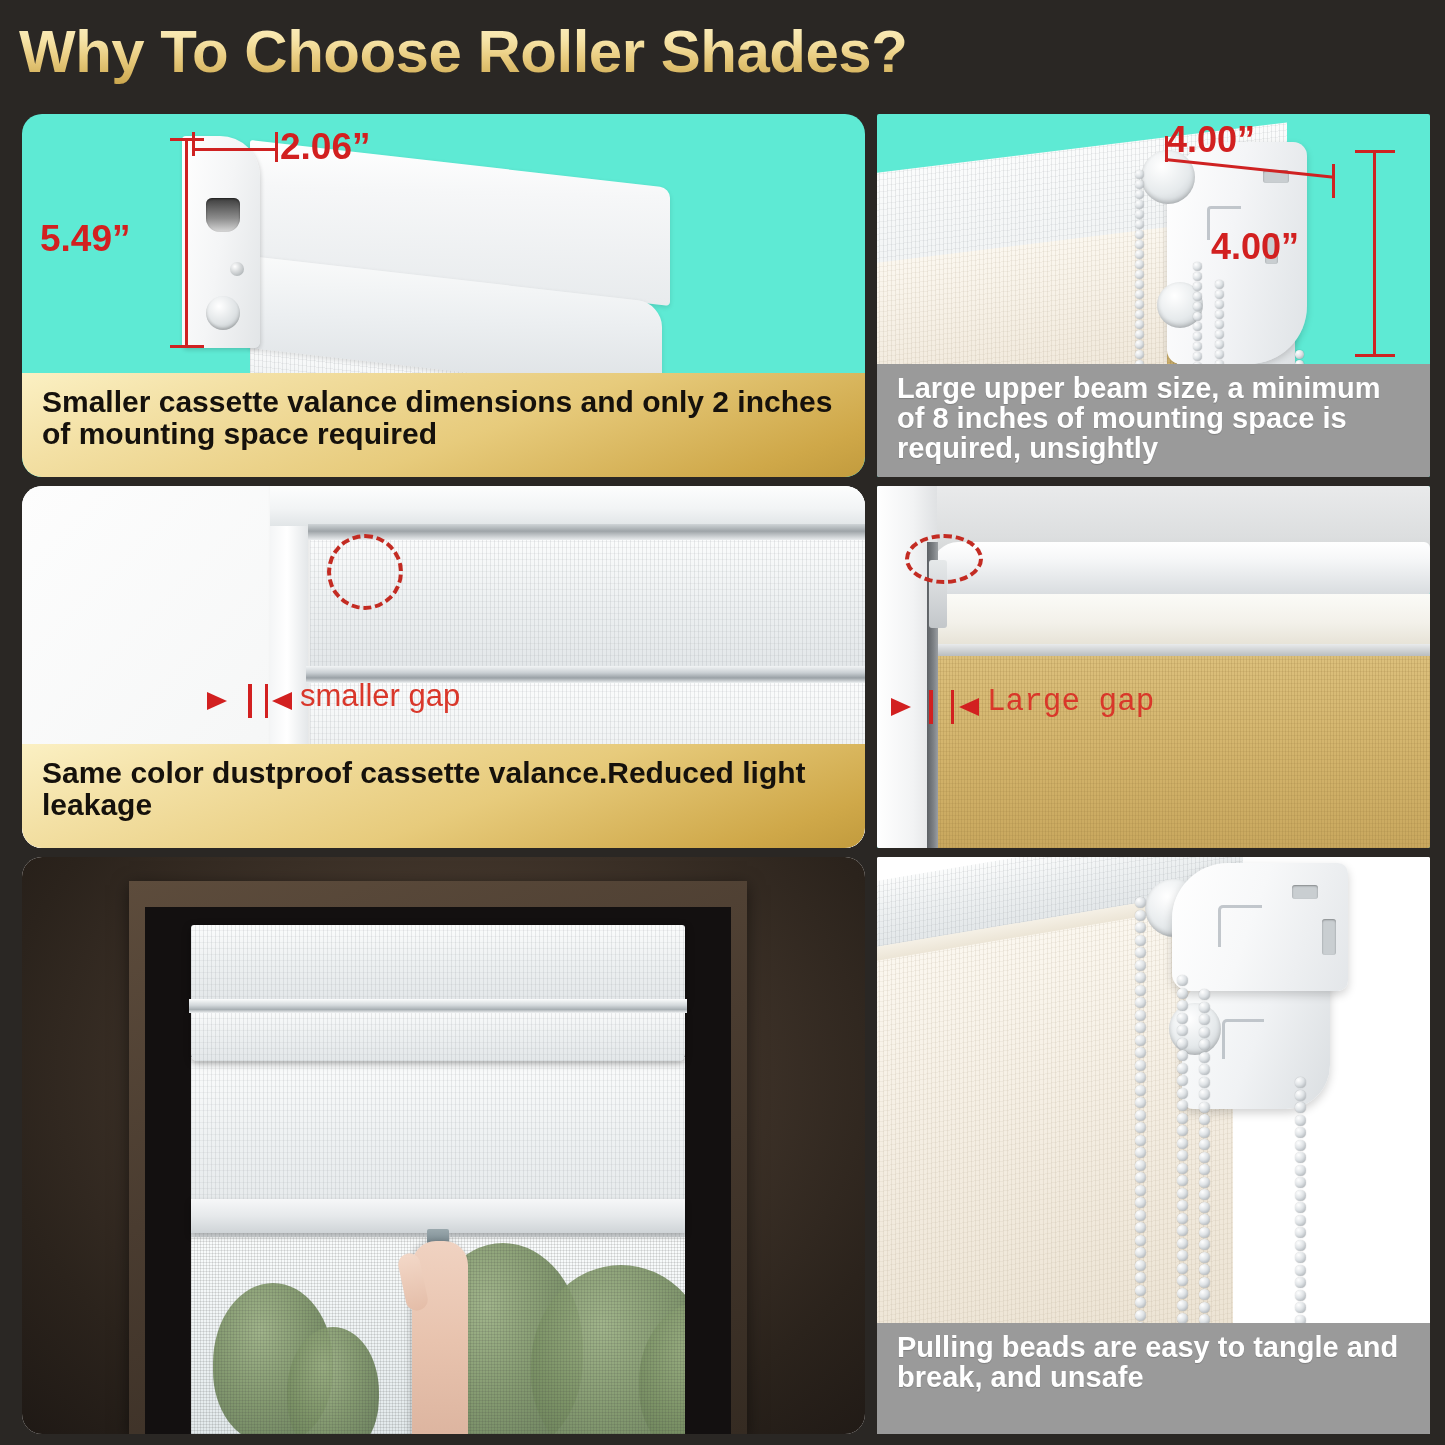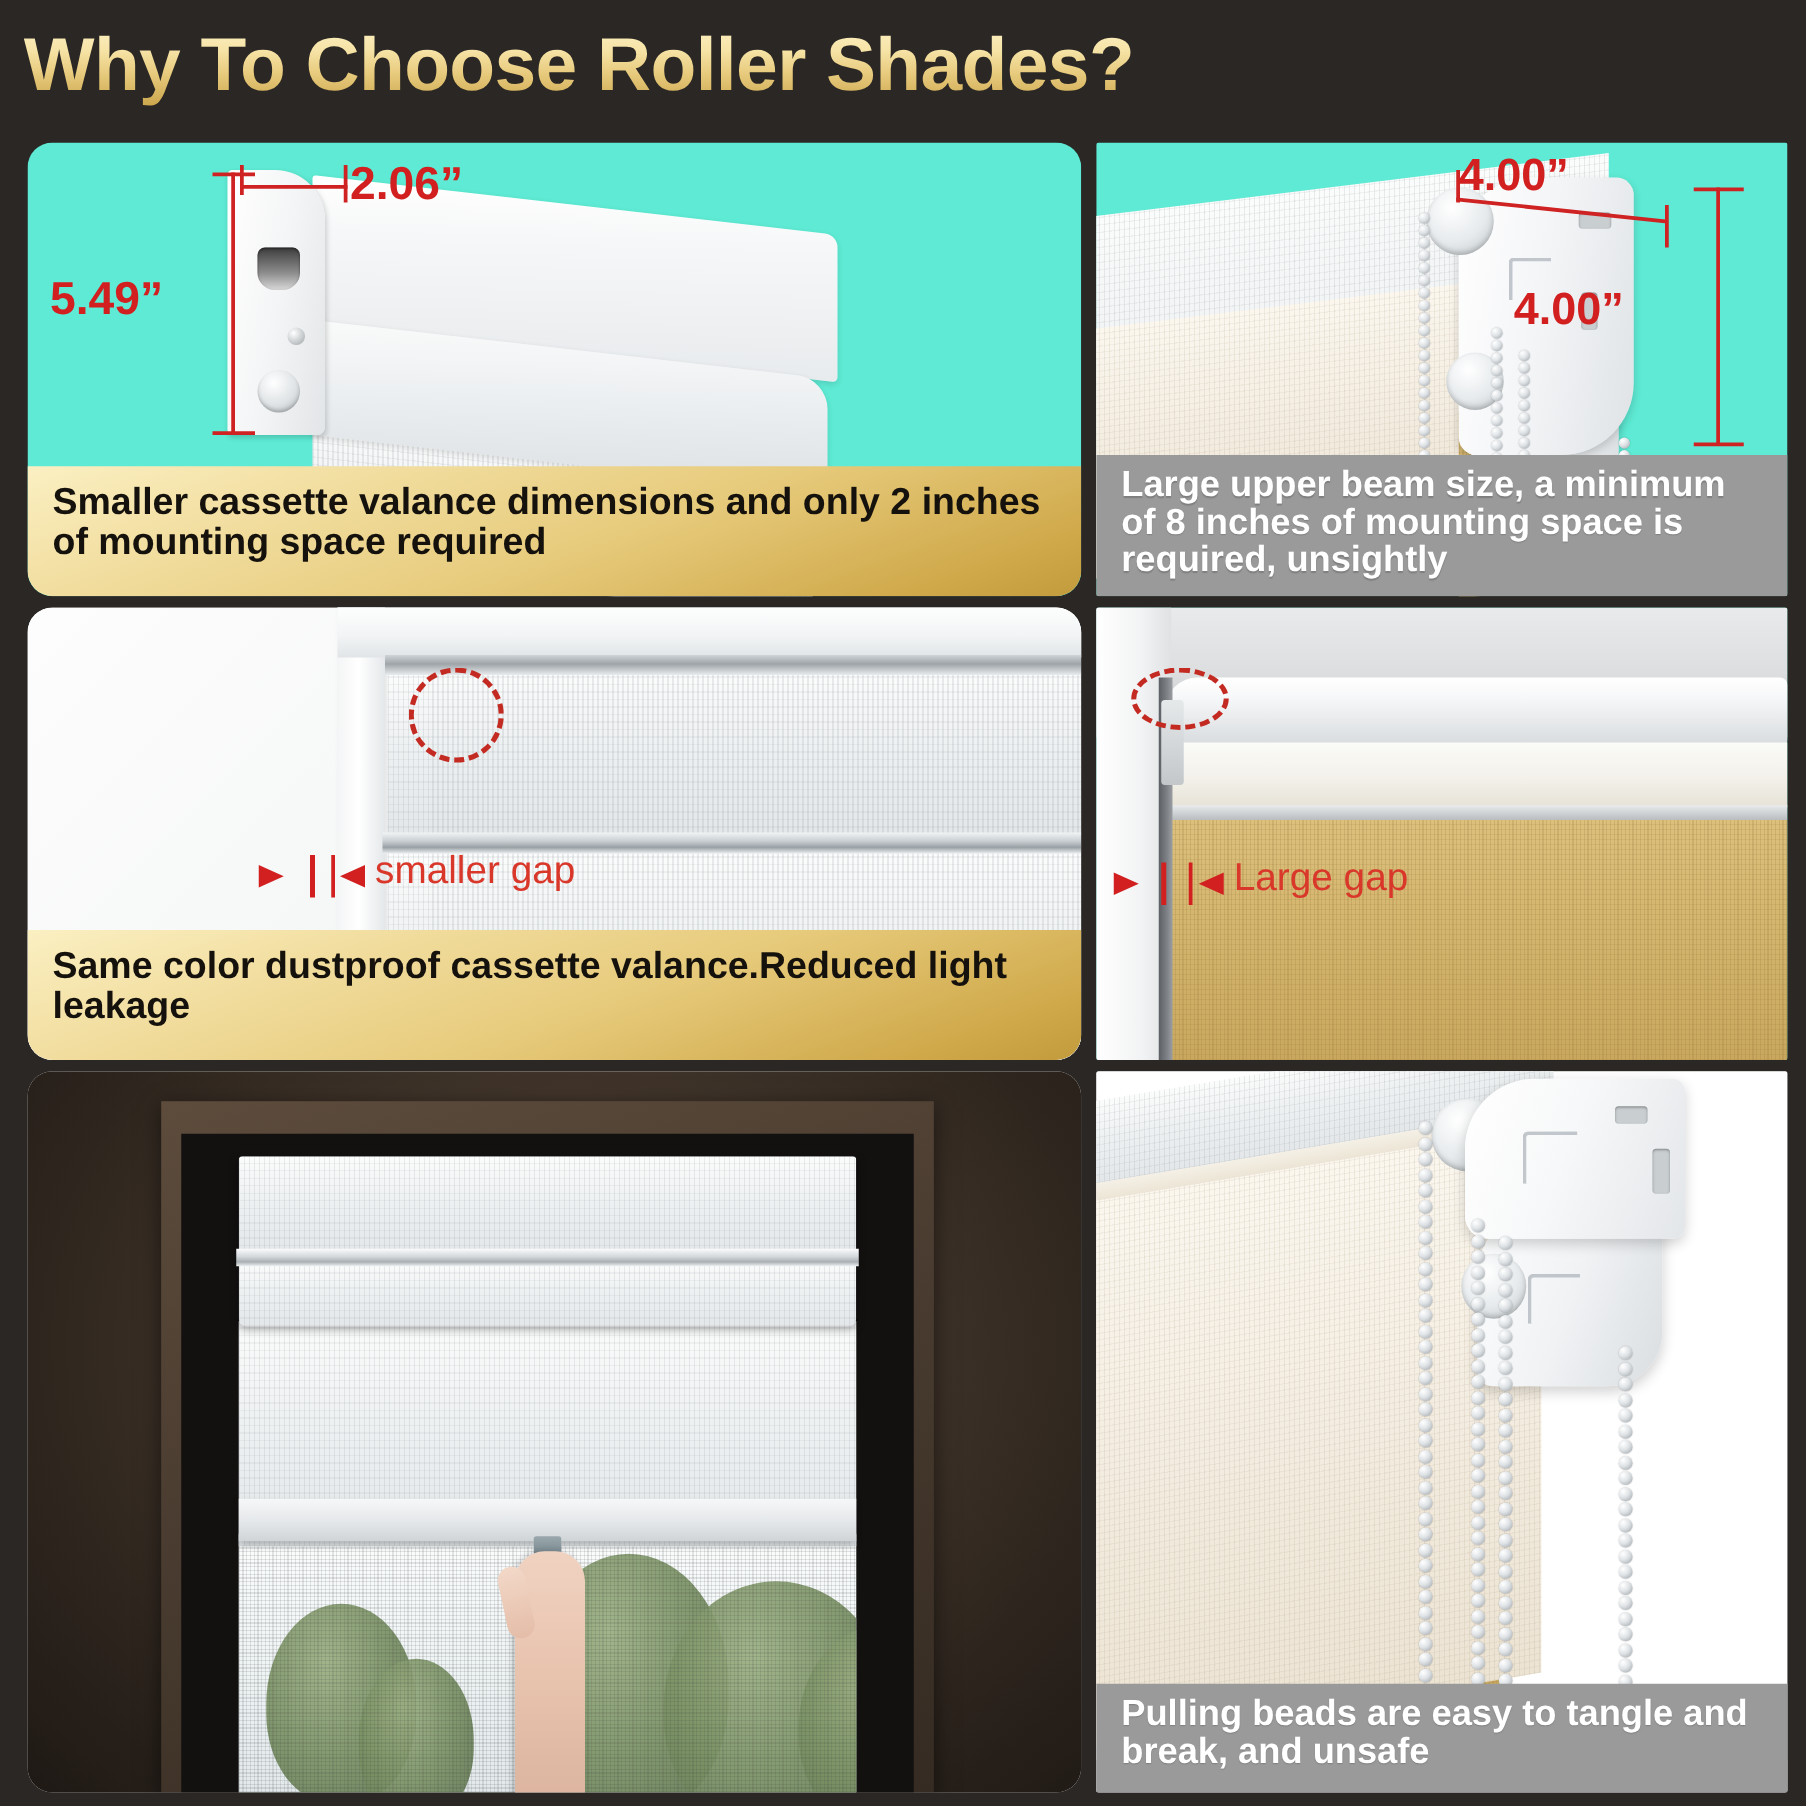--- a/index.html
+++ b/index.html
@@ -66,21 +66,21 @@
   .caption.gray {
     background:#9a9a9a;
     color:#ffffff;
     font-size:29px;
     height:113px;
     padding-top:9px;
     line-height:1.04;
     text-shadow:0 1px 1px rgba(0,0,0,.18);
   }
   .caption.gray.r2 { height:99px; }
-  .caption.gray.r3 { height:87px; }
+  .caption.gray.r3 { height:111px; }
   .caption.gold.r3 { height:110px; }
 
   
   .white-bg { position:absolute; inset:0; background:#5eead4; }
 
   
   .fabric-white {
     background:
       repeating-linear-gradient(90deg,
         rgba(150,155,160,.19) 0px, rgba(150,155,160,.19) 1px,
@@ -624,21 +624,21 @@
       <div class="tan-fab fabric-tan"></div>
       <div class="dark-edge"></div>
       <div class="clip"></div>
 
       <div class="dash-ellipse" style="left:28px;top:48px;width:78px;height:50px;"></div>
 
       <div class="red-arrow right" style="left:14px;top:212px;"></div>
       <div class="gap-bar" style="left:52px;top:204px;height:34px;"></div>
       <div class="gap-bar" style="left:74px;top:204px;height:34px;width:3px;"></div>
       <div class="red-arrow left" style="left:82px;top:212px;"></div>
-      <div class="gap-label" style="left:110px;top:198px;">Large gap</div>
+      <div class="gap-label" style="left:110px;top:198px;font-family:Liberation Mono, monospace;">Large gap</div>
     </div>
 
   </div>
 
   <div class="panel left row3" id="p5">
     <div class="photo">
       <div class="room"></div>
 
       <div class="frame">
         <div class="recess"></div>

